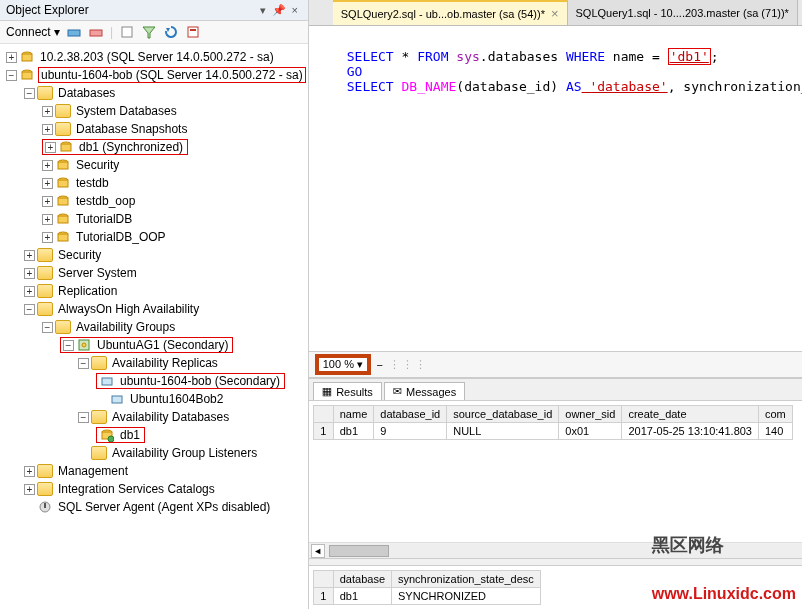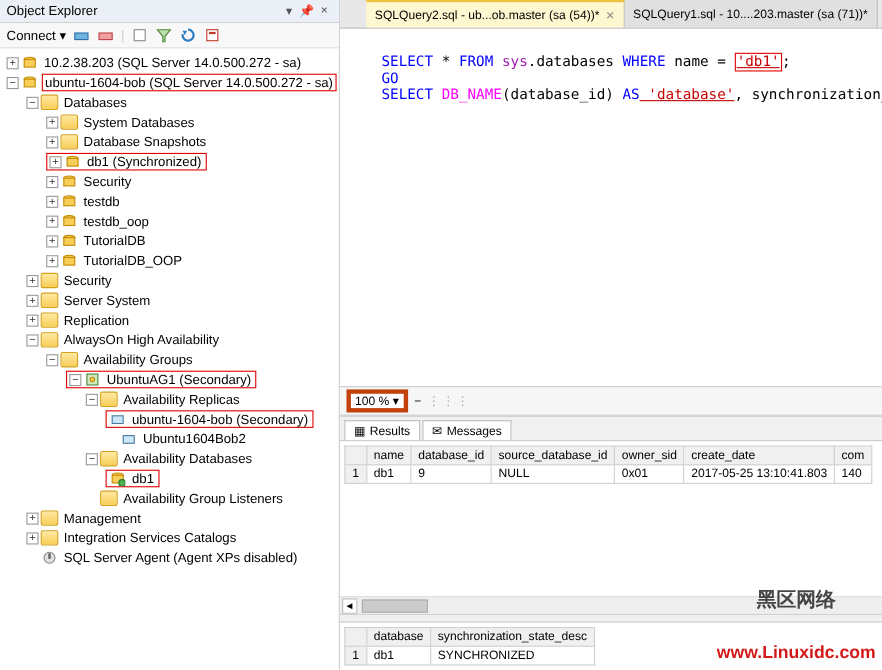--- a/index.html
+++ b/index.html
@@ -44,21 +44,21 @@
   .grid th, .grid td { border:1px solid #d0d0d0; padding:2px 6px; text-align:left; font-weight:normal; }
   .grid th { background:#f0f0f0; }
   .grid .rownum { background:#f0f0f0; text-align:center; width:20px; }
   .grid-wrap { overflow:auto; }
   .split { height:8px; background:#f0f0f0; border-top:1px solid #ccc; border-bottom:1px solid #ccc; }
   .scroll-h { display:flex; align-items:center; height:16px; background:#f0f0f0; border-top:1px solid #ddd; padding:0 2px; gap:2px; }
   .scroll-h .arrow { width:14px; height:14px; border:1px solid #bbb; background:#fff; text-align:center; line-height:12px; font-size:9px; cursor:pointer; }
   .scroll-h .track { flex:1; height:14px; background:#eee; position:relative; }
   .scroll-h .thumb { position:absolute; left:2px; top:1px; height:12px; width:60px; background:#ccc; border:1px solid #aaa; }
   .watermark { position:absolute; right:6px; bottom:6px; opacity:0.9; pointer-events:none; }
-  .watermark .cn { font-size:18px; font-weight:bold; color:#333; text-align:center; }
+  .watermark .cn { font-size:18px; font-weight:bold; color:#333; text-align:left; }
   .watermark .url { font-size:16px; color:#d00000; font-weight:bold;margin-top:28px; }
   svg { display:block; }
 </style>
 </head>
 <body>
 
 <div class="explorer">
   <div class="panel-title">
     <span class="txt">Object Explorer</span>
     <span class="ctrls">

